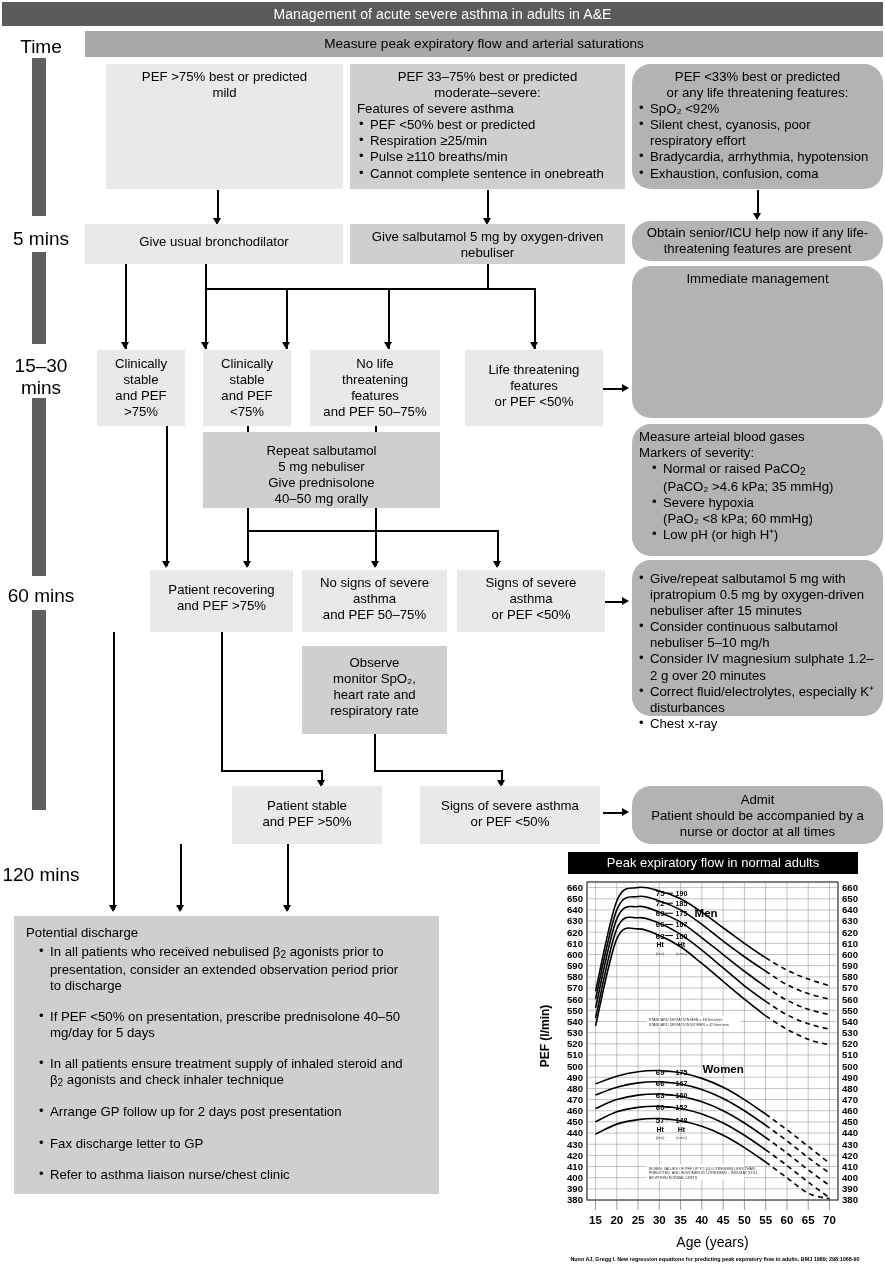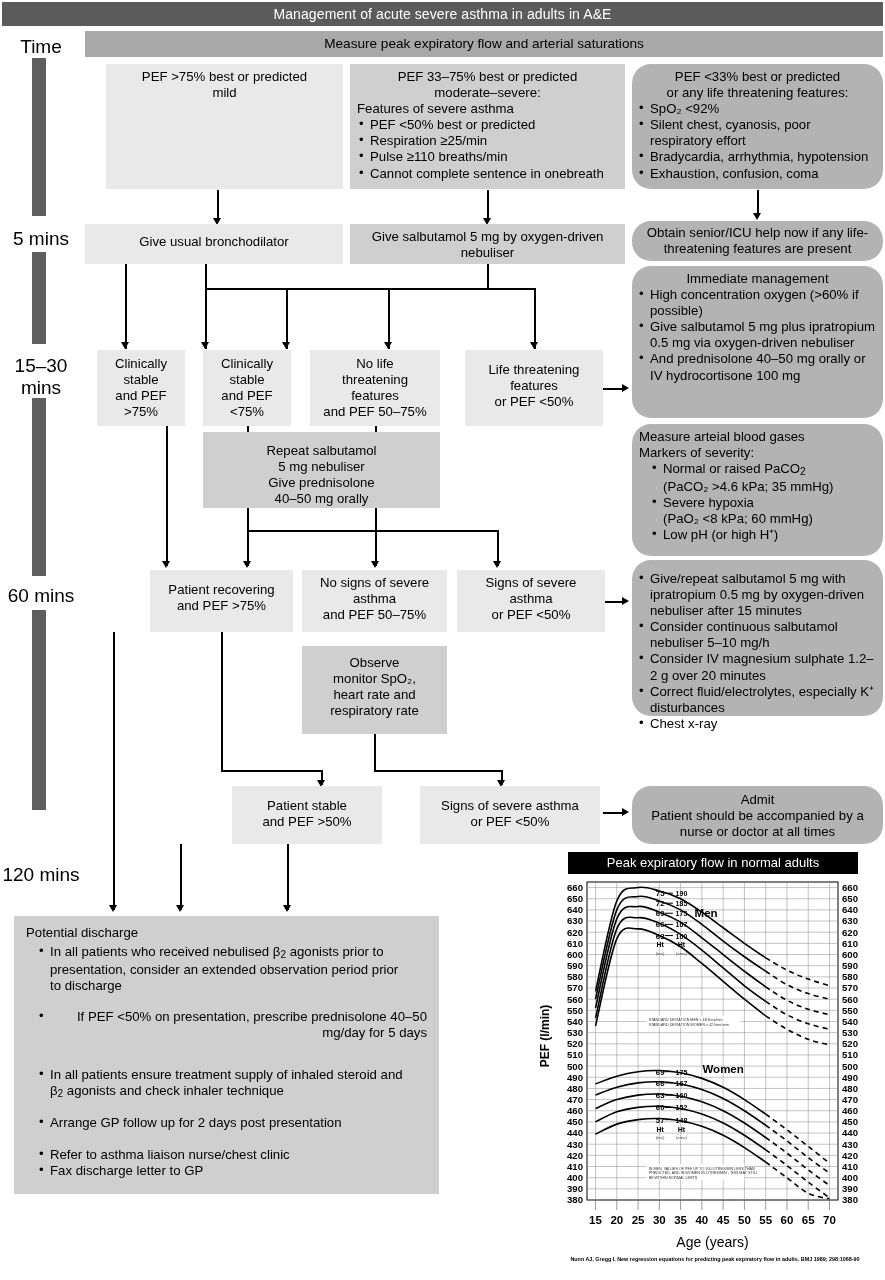--- a/index.html
+++ b/index.html
@@ -209,25 +209,20 @@
   <div class="ah-down" style="left:753px; top:213px;"></div>
 
   <div class="box light center" style="left:85px; top:224px; width:258px; height:40px; padding-top:10px;">Give usual bronchodilator</div>
 
   <div class="box mid center" style="left:350px; top:224px; width:275px; height:40px; padding-top:5px;">Give salbutamol 5 mg by oxygen-driven nebuliser</div>
 
   <div class="box dark center" style="left:632px; top:221px; width:251px; height:40px; padding-top:4px;">Obtain senior/ICU help now if any life-threatening features are present</div>
 
   <div class="box dark lefttx" style="left:632px; top:266px; width:251px; height:152px; padding-top:5px;">
     <div class="center">Immediate management</div>
-    <ul class="bl" style="padding-left:11px;">
-      <li>High concentration oxygen (&gt;60% if possible)</li>
-      <li>Give salbutamol 5 mg plus ipratropium 0.5 mg via oxygen-driven nebuliser</li>
-      <li>And prednisolone 40–50 mg orally or IV hydrocortisone 100 mg</li>
-    </ul>
   </div>
 
   <div class="ln vln" style="left:125px; top:264px; height:85px;"></div>
   <div class="ah-down" style="left:121px; top:342px;"></div>
   <div class="ln vln" style="left:205px; top:264px; height:24px;"></div>
 
   <div class="ln hln" style="left:205px; top:288px; width:330px;"></div>
   <div class="ln vln" style="left:487px; top:264px; height:24px;"></div>
 
   <div class="ln vln" style="left:205px; top:288px; height:61px;"></div>
@@ -374,31 +369,31 @@
   <div class="ah-down" style="left:283px; top:905px;"></div>
 
   <div class="box mid lefttx" style="left:14px; top:916px; width:425px; height:278px; padding:9px 12px;">
     <div style="margin-bottom:3px;">Potential discharge</div>
     <ul class="bl" style="padding-left:24px;">
       <li style="margin-bottom:15px;">
         <span>In all patients who received nebulised β</span><span class="sub">2</span><span> agonists prior to</span><br>
         <span>presentation, consider an extended observation period prior</span><br>
         <span>to discharge</span>
       </li>
-      <li style="margin-bottom:26px;text-align:right;">
+      <li style="margin-bottom:15px;">
         <span>If PEF &lt;50% on presentation, prescribe prednisolone 40–50</span><br>
         <span>mg/day for 5 days</span>
       </li>
       <li style="margin-bottom:15px;">
         <span>In all patients ensure treatment supply of inhaled steroid and</span><br>
         <span>β</span><span class="sub">2</span><span> agonists and check inhaler technique</span>
       </li>
       <li style="margin-bottom:15px;">Arrange GP follow up for 2 days post presentation</li>
+      <li style="margin-bottom:15px;">Fax discharge letter to GP</li>
       <li>Refer to asthma liaison nurse/chest clinic</li>
-      <li style="margin-bottom:15px;">Fax discharge letter to GP</li>
     </ul>
   </div>
 
   <div id="pefchart">
     <div class="chart-title">Peak expiratory flow in normal adults</div>
     <svg class="chart-svg" id="chart-svg" width="345" height="360" viewBox="0 0 345 360">
         <rect x="47" y="6" width="251" height="318" fill="#fff" stroke="#000" stroke-width="1"></rect>
         <line x1="47" y1="324" x2="298" y2="324" stroke="#888" stroke-width="0.5"></line>
         <text x="43" y="327.4" text-anchor="end" font-family="&quot;Liberation Sans&quot;, sans-serif" font-size="9.6" font-weight="bold" fill="#000">380</text>
         <text x="302" y="327.4" text-anchor="start" font-family="&quot;Liberation Sans&quot;, sans-serif" font-size="9.6" font-weight="bold" fill="#000">380</text>

